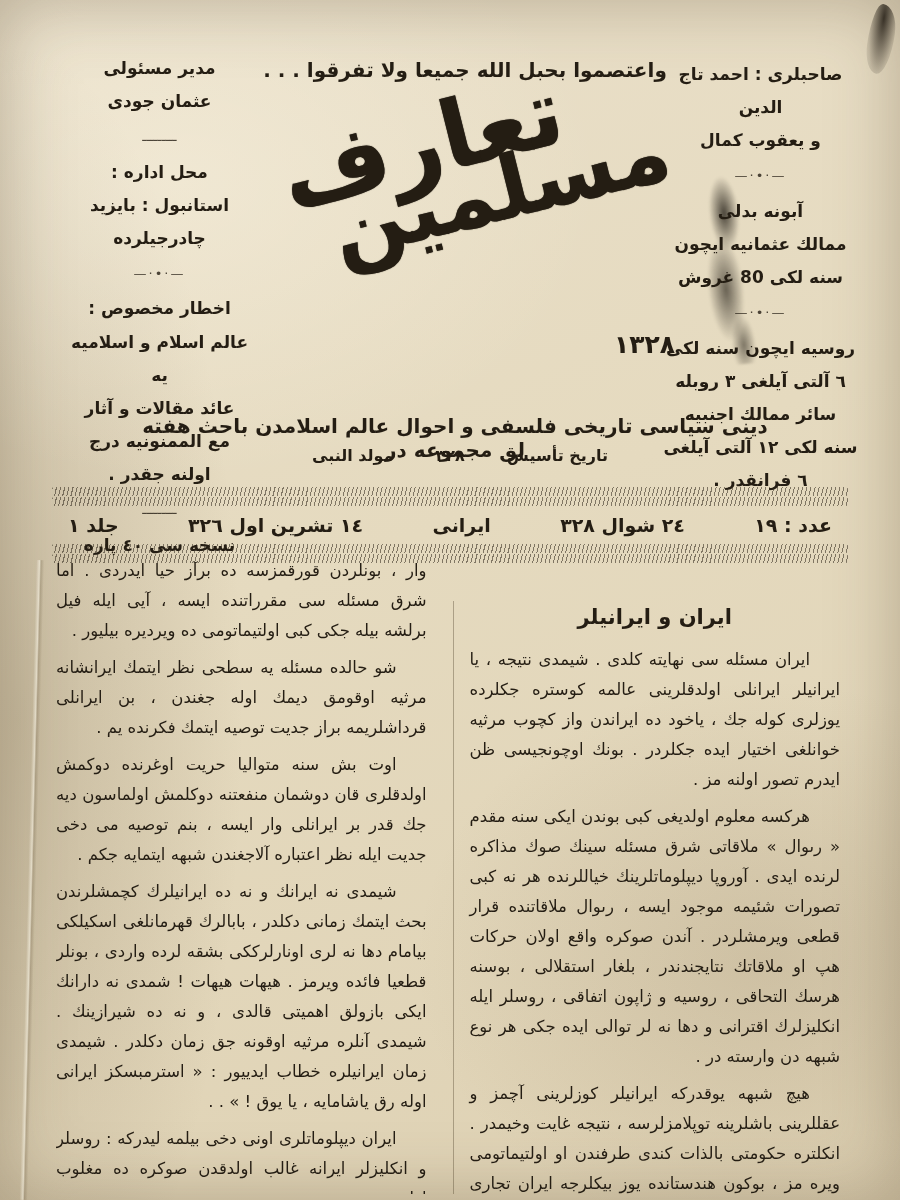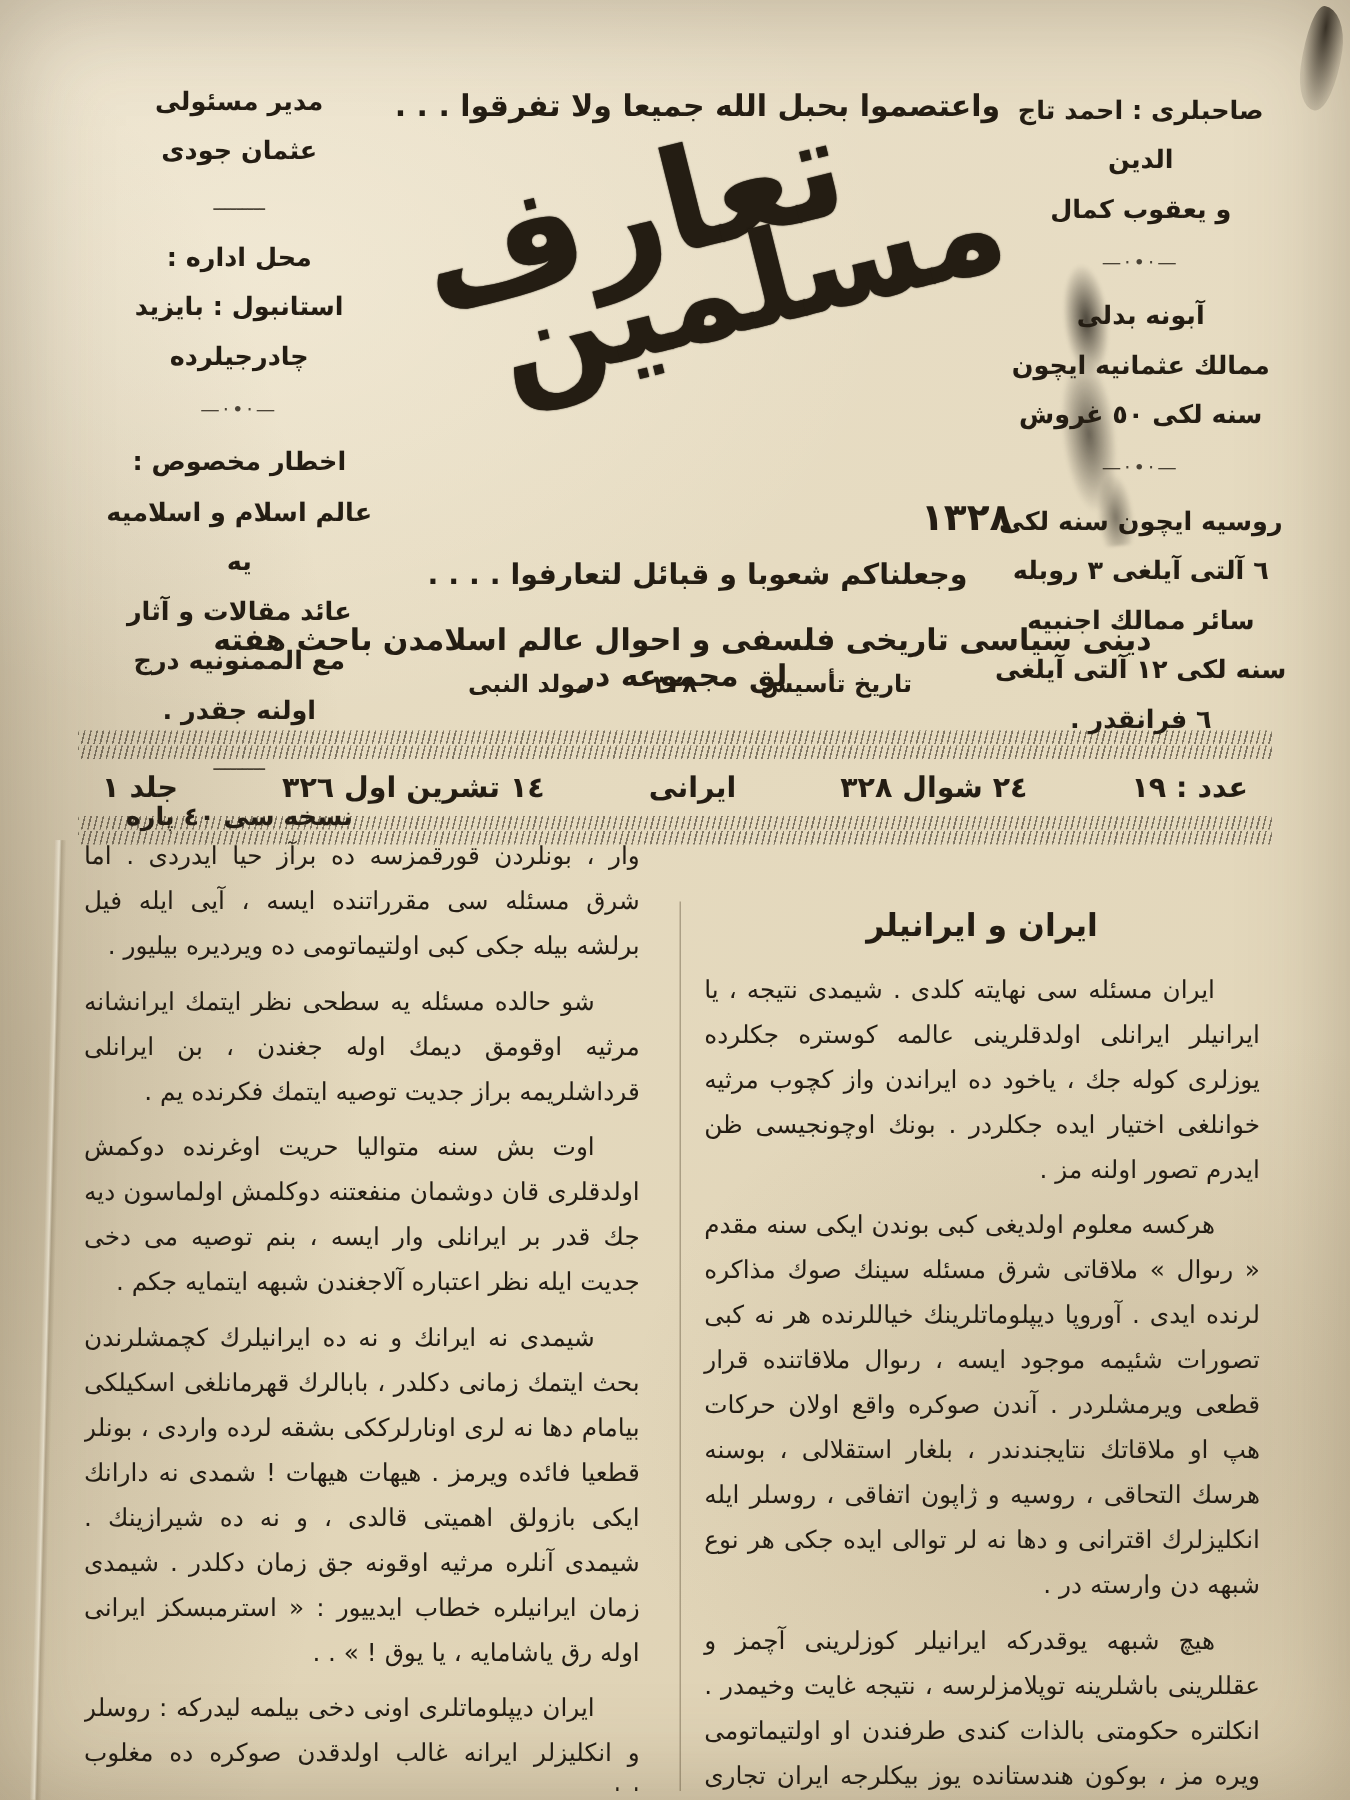--- a/index.html
+++ b/index.html
@@ -91,40 +91,39 @@
     <div class="sep">ـــــــــ</div>
     <div>نسخه سى ٤٠ پاره</div>
   </div>
 
   <div class="side side-right">
     <div>صاحبلرى : احمد تاج الدين</div>
     <div>و يعقوب كمال</div>
     <div class="sep">—·•·—</div>
     <div class="blocklabel">آبونه بدلى</div>
     <div>ممالك عثمانيه ايچون</div>
-    <div>سنه لكى ٥٠ غروش</div>
+    <div>سنه لكى 80 غروش</div>
     <div class="sep">—·•·—</div>
     <div>روسيه ايچون سنه لكى</div>
     <div>٦ آلتى آيلغى ٣ روبله</div>
     <div>سائر ممالك اجنبيه</div>
     <div>سنه لكى ١٢ آلتى آيلغى</div>
     <div>٦ فرانقدر .</div>
   </div>
 
   <div class="verse-top">واعتصموا بحبل الله جميعا ولا تفرقوا . . .</div>
 
   <div class="calli-wrap">
     <div class="calli">
       <div class="w1">تعارف</div>
       <div class="w2">مسلمين</div>
     </div>
   </div>
 
   <div class="year-row">١٣٢٨</div>
-  <div class="verse-bottom">وجعلناكم شعوبا و قبائل لتعارفوا . . . .</div>
   <div class="descriptor">دينى سياسى تاريخى فلسفى و احوال عالم اسلامدن باحث هفته لق مجموعه در</div>
 
   <div class="founding">
     <span>تاريخ تأسيس</span>
     <span>٣٢٨</span>
     <span>مولد النبى</span>
   </div>
 
   <div class="date-bar">
     <div class="hatch"></div>

